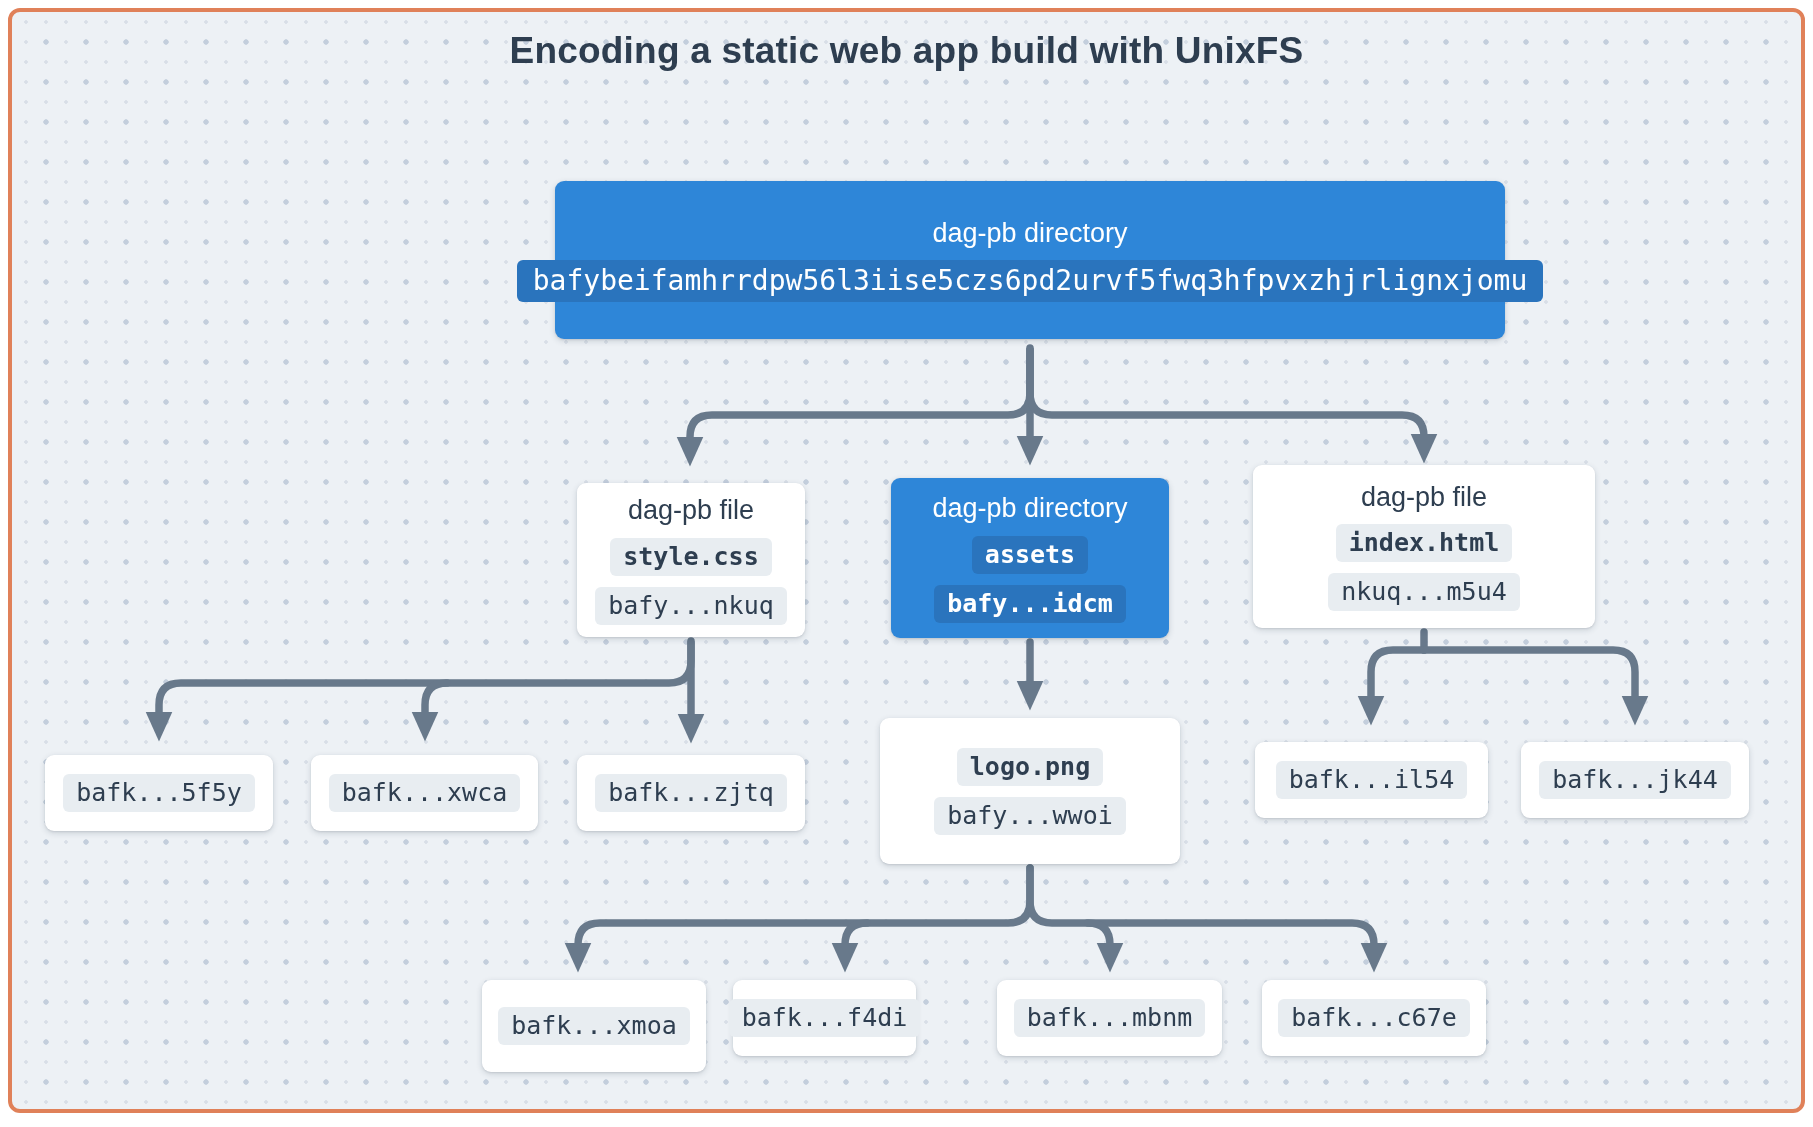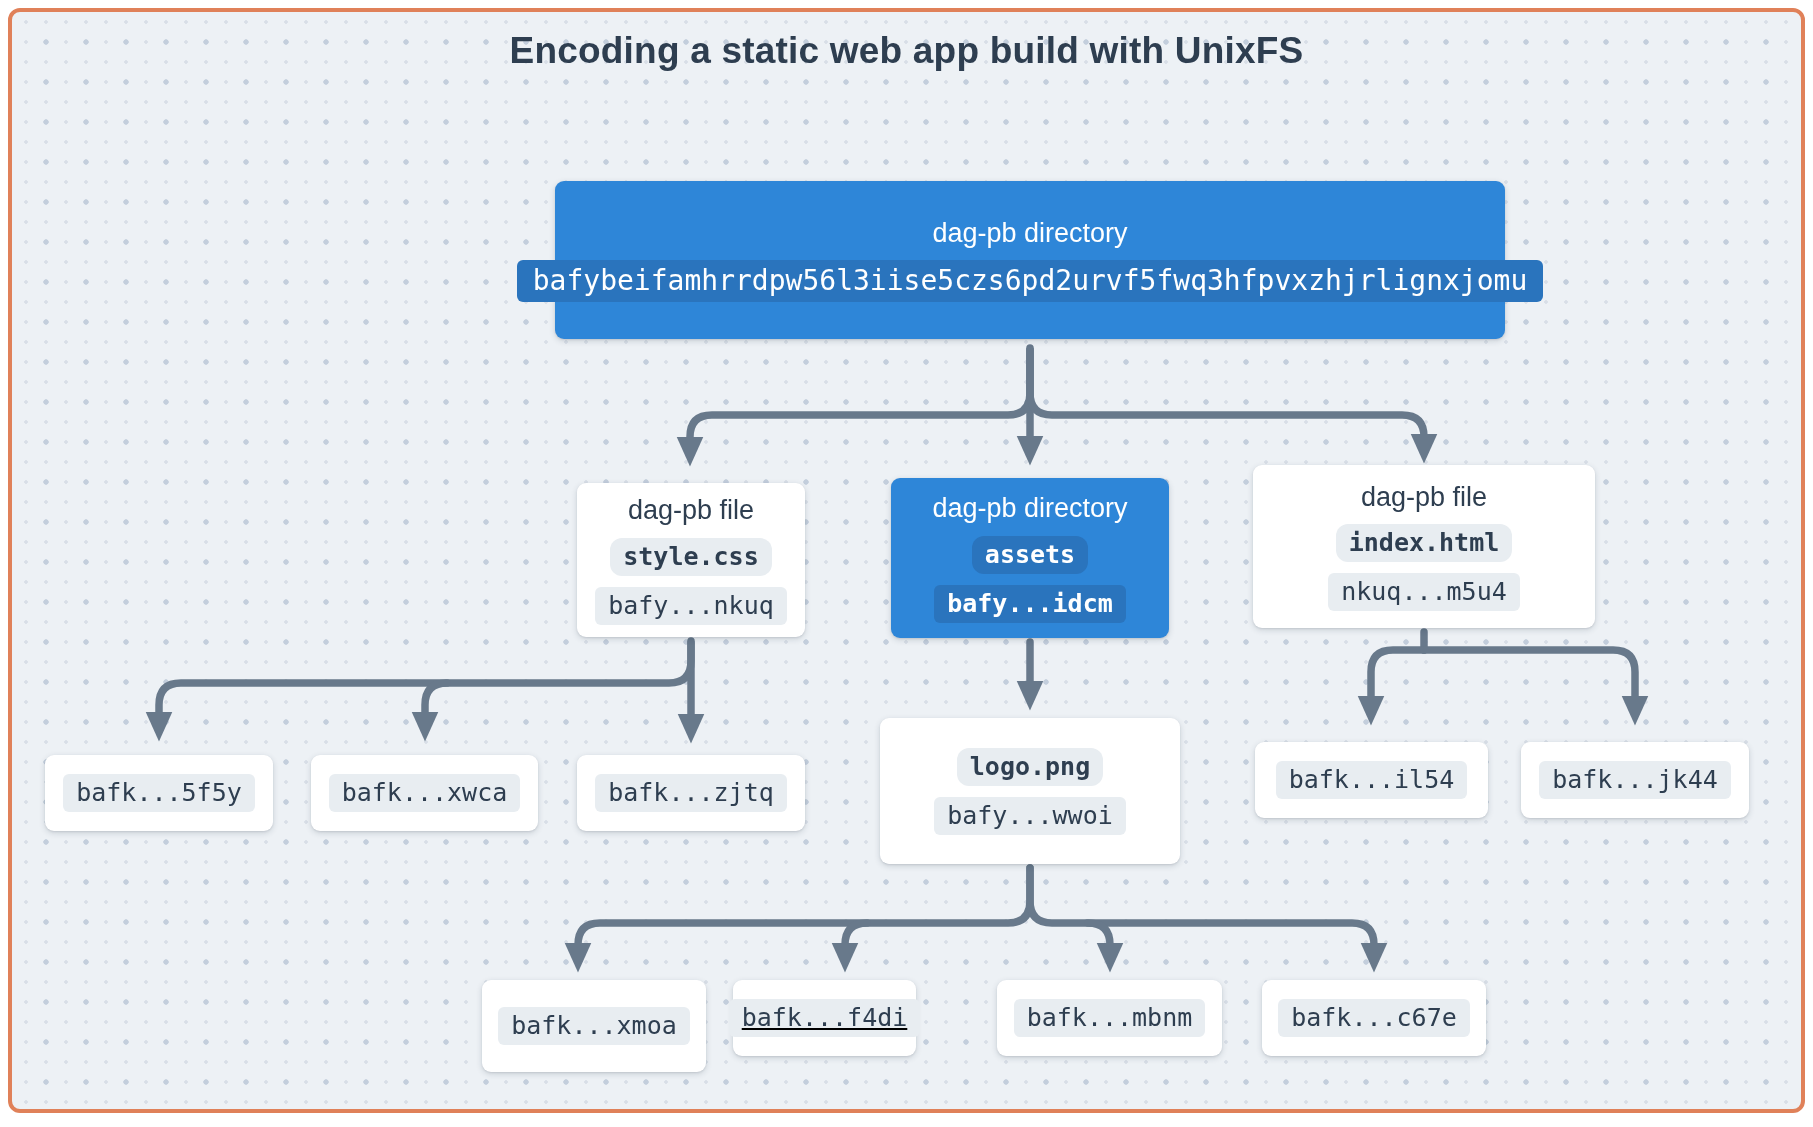--- a/index.html
+++ b/index.html
@@ -33,21 +33,21 @@
     box-shadow:0 2px 6px rgba(27,43,61,.16), 0 1px 2px rgba(27,43,61,.10);
   }
   .node.blue{background:var(--node-blue);}
   .type-label{font-size:27px; color:var(--text-dark); line-height:1.15;}
   .node.blue .type-label{color:var(--text-light);}
   .pill{
     font-family:"DejaVu Sans Mono","Liberation Mono",monospace;
     font-size:25px; line-height:1.2; color:var(--text-dark);
     background:var(--pill-gray); padding:4px 13px; border-radius:6px; white-space:nowrap;
   }
-  .pill.bold{font-weight:700;border-radius:12px;}
+  .pill.bold{font-weight:700;}
   .node.blue .pill{background:var(--pill-on-blue); color:var(--text-light); font-weight:700;}
   .node.root .pill{font-weight:400; font-size:28px; padding:4px 16px;}
 </style>
 </head>
 <body>
 
 <div class="frame"></div>
 <div class="canvas">
 
   <div class="title">Encoding a static web app build with UnixFS</div>
@@ -125,21 +125,21 @@
   <div class="node leaf" style="left:1255px; top:742px; width:233px; height:76px;">
     <div class="pill">bafk...il54</div>
   </div>
   <div class="node leaf" style="left:1521px; top:742px; width:228px; height:76px;">
     <div class="pill">bafk...jk44</div>
   </div>
 
   <div class="node leaf" style="left:482px; top:980px; width:224px; height:92px;text-align:center;">
     <div class="pill">bafk...xmoa</div>
   </div>
-  <div class="node leaf" style="left:733px; top:980px; width:183px; height:76px;text-decoration:underline;">
+  <div class="node leaf" style="left:733px; top:980px; width:183px; height:76px;">
     <div class="pill">bafk...f4di</div>
   </div>
   <div class="node leaf" style="left:997px; top:980px; width:225px; height:76px;">
     <div class="pill">bafk...mbnm</div>
   </div>
   <div class="node leaf" style="left:1262px; top:980px; width:224px; height:76px;">
     <div class="pill">bafk...c67e</div>
   </div>
 
 </div>

